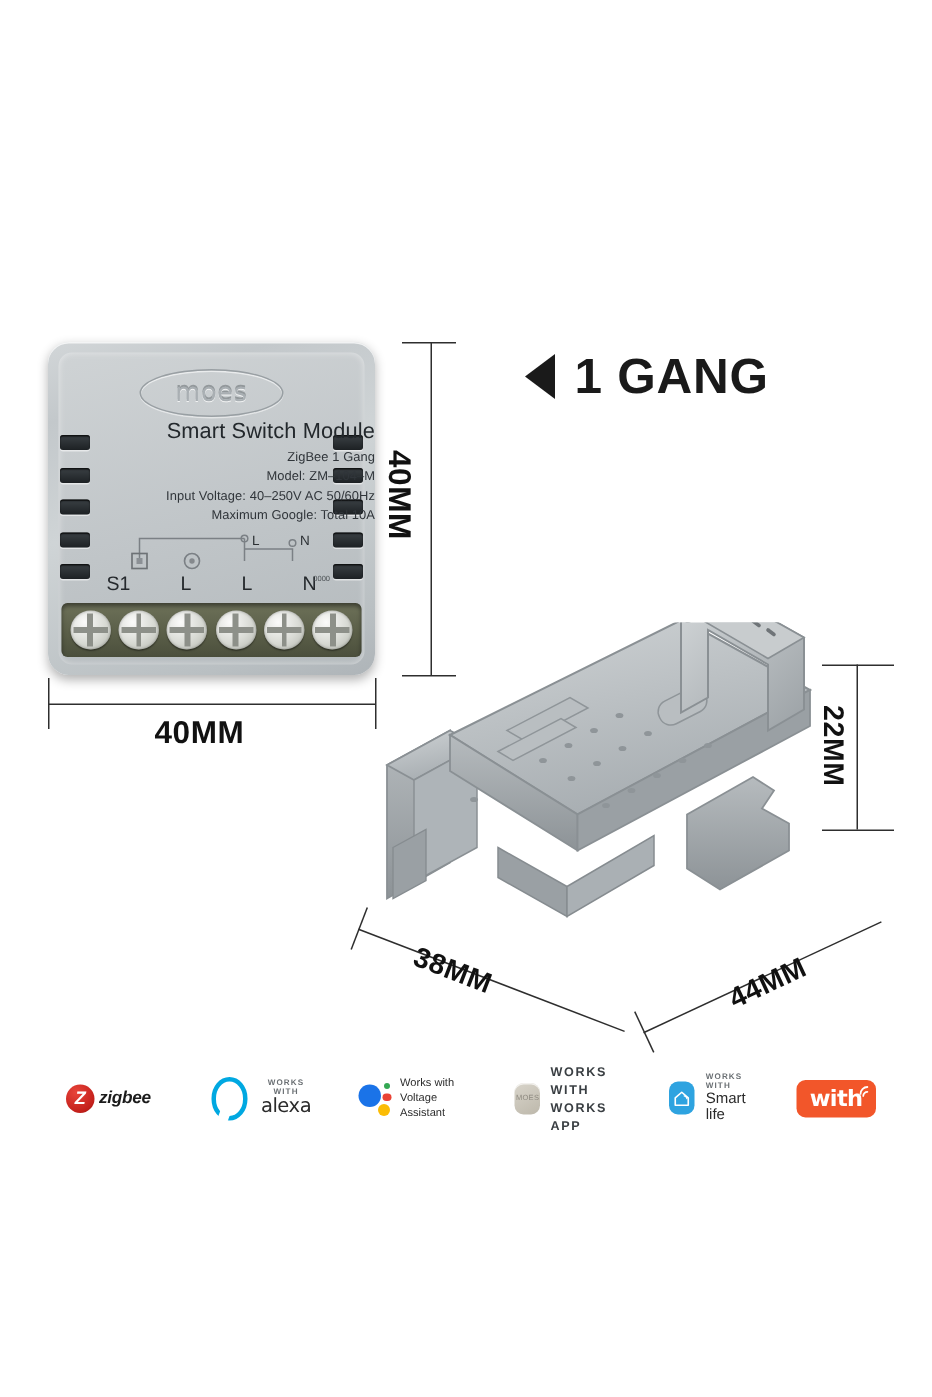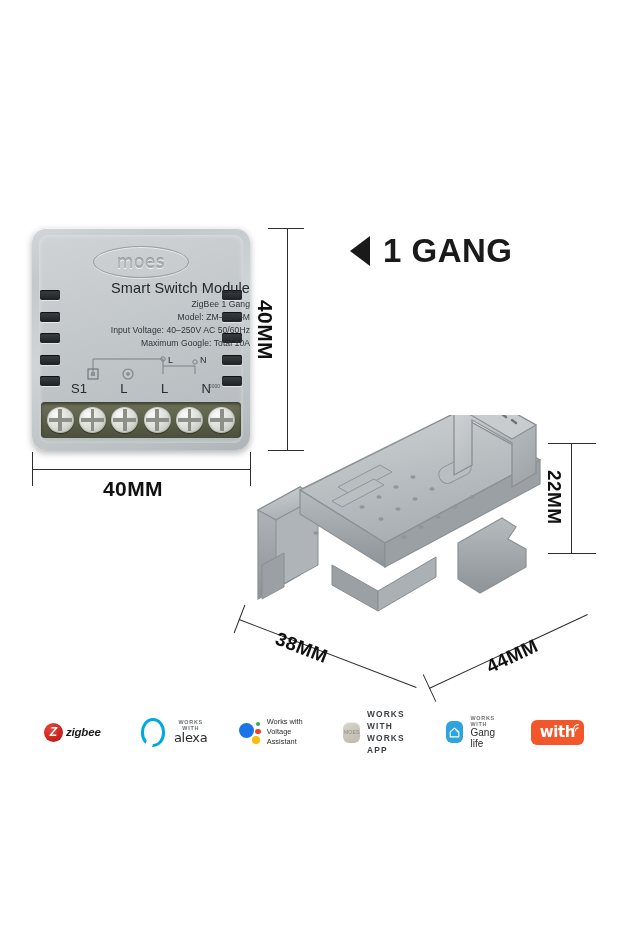--- a/index.html
+++ b/index.html
@@ -324,21 +324,21 @@
 
     <div class="lg" style="gap:7px;margin-right:26px;">
       <div class="sl-ic">
         <svg width="13" height="13" viewBox="0 0 24 24" fill="none" stroke="#fff" stroke-width="2" stroke-linecap="round" stroke-linejoin="round">
           <path d="M4 11 L12 4 L20 11 L20 20 L4 20 Z"></path>
           <path d="M15 8.5 a4 4 0 0 1 3.4 3.2" stroke-width="1.6"></path>
         </svg>
       </div>
       <div class="cap">
         <div class="w">WORKS WITH</div>
-        <div class="sl-nm">Gang life</div>
+        <div class="sl-nm">Smart life</div>
       </div>
     </div>
 
     <div class="lg tuya">
       <span>with</span>
       <svg style="position:absolute;right:3px;top:1px;" width="11" height="11" viewBox="0 0 12 12" fill="none" stroke="#fff" stroke-width="1.3" stroke-linecap="round">
         <path d="M4 9 a5 5 0 0 1 5 -5"></path>
         <path d="M6 10.5 a3 3 0 0 1 3 -3"></path>
       </svg>
     </div>

